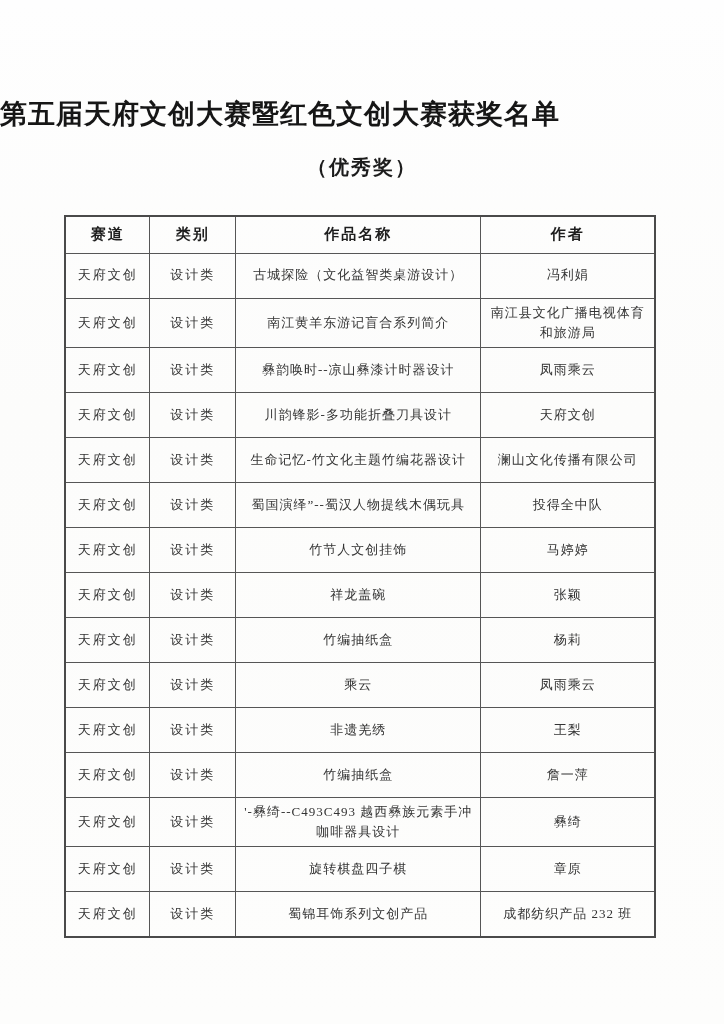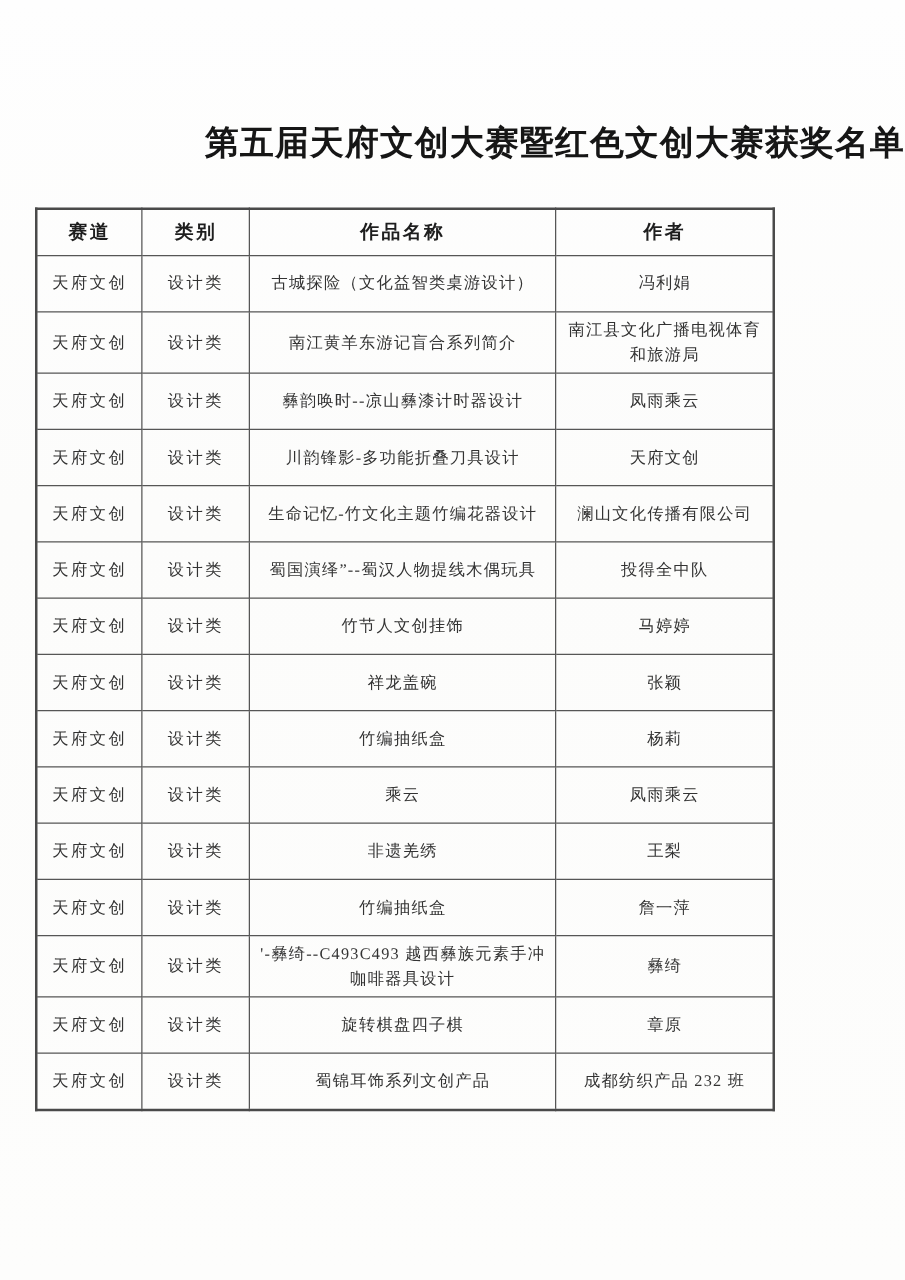--- a/index.html
+++ b/index.html
@@ -16,41 +16,41 @@
     position: relative;
   }
   .paper {
     position: absolute;
     inset: 0;
     background: linear-gradient(180deg, #fefefe 0%, #fcfcfb 40%, #fdfdfc 100%);
   }
   .page-title {
     margin: 0;
     padding-top: 96px;
-    text-align: right;
+    text-align: left;
     font-size: 27px;
     font-weight: bold;
     letter-spacing: 1px;
     color: #161616;
     font-family: "Liberation Serif", "DejaVu Serif", serif;
   }
   .page-subtitle {
     margin: 0;
     margin-top: 22px;
     text-align: center;
     font-size: 20px;
     font-weight: bold;
     letter-spacing: 2px;
     color: #1c1c1c;
   }
   table.award-table {
     border-collapse: collapse;
     table-layout: fixed;
     width: 592px;
-    margin: 34px 0 0 28px;
+    margin: 34px 0 0 64px;
     border: 2px solid #4a4a4a;
   }
   table.award-table th,
   table.award-table td {
     border: 1px solid #565656;
     text-align: center;
     vertical-align: middle;
     padding: 4px 6px;
     box-sizing: border-box;
     color: #333333;
@@ -81,20 +81,21 @@
 </style>
 </head>
 <body>
 
 <div class="paper"></div>
 
 <div class="page" style="position:relative;">
 
   <h1 class="page-title">第五届天府文创大赛暨红色文创大赛获奖名单</h1>
 
+  <div class="page-subtitle">（优秀奖）</div>
 
   <table class="award-table">
     <colgroup>
       <col class="colw0">
         <col class="colw1">
         <col class="colw2">
         <col class="colw3">
     </colgroup>
     <thead>
       <tr>

